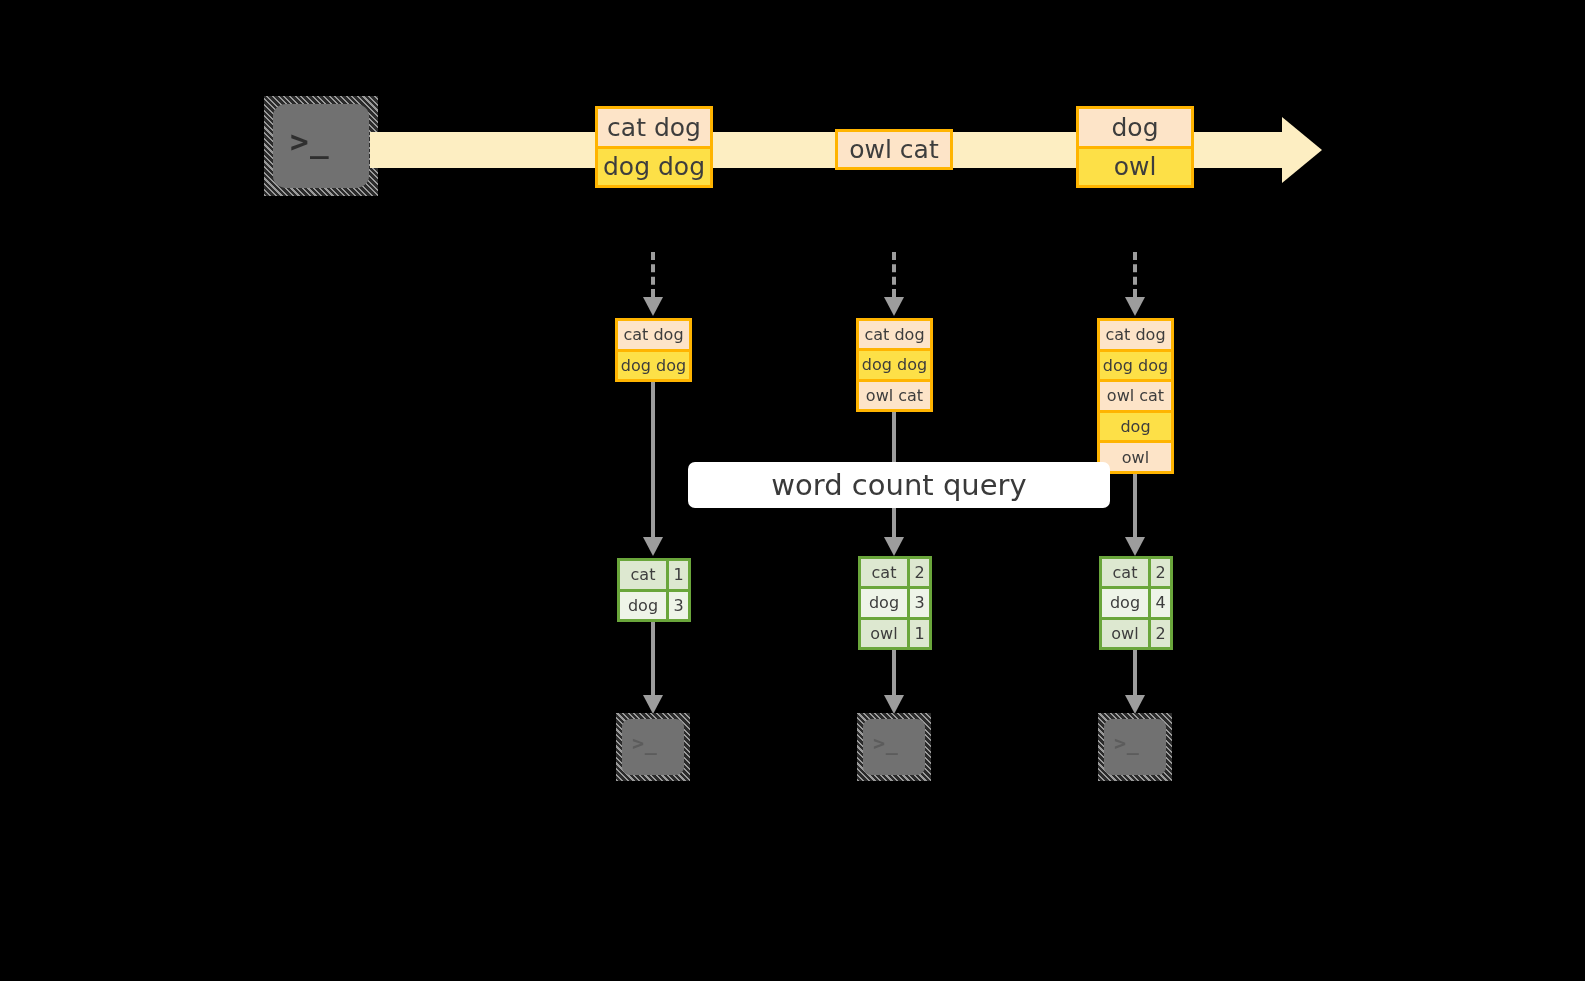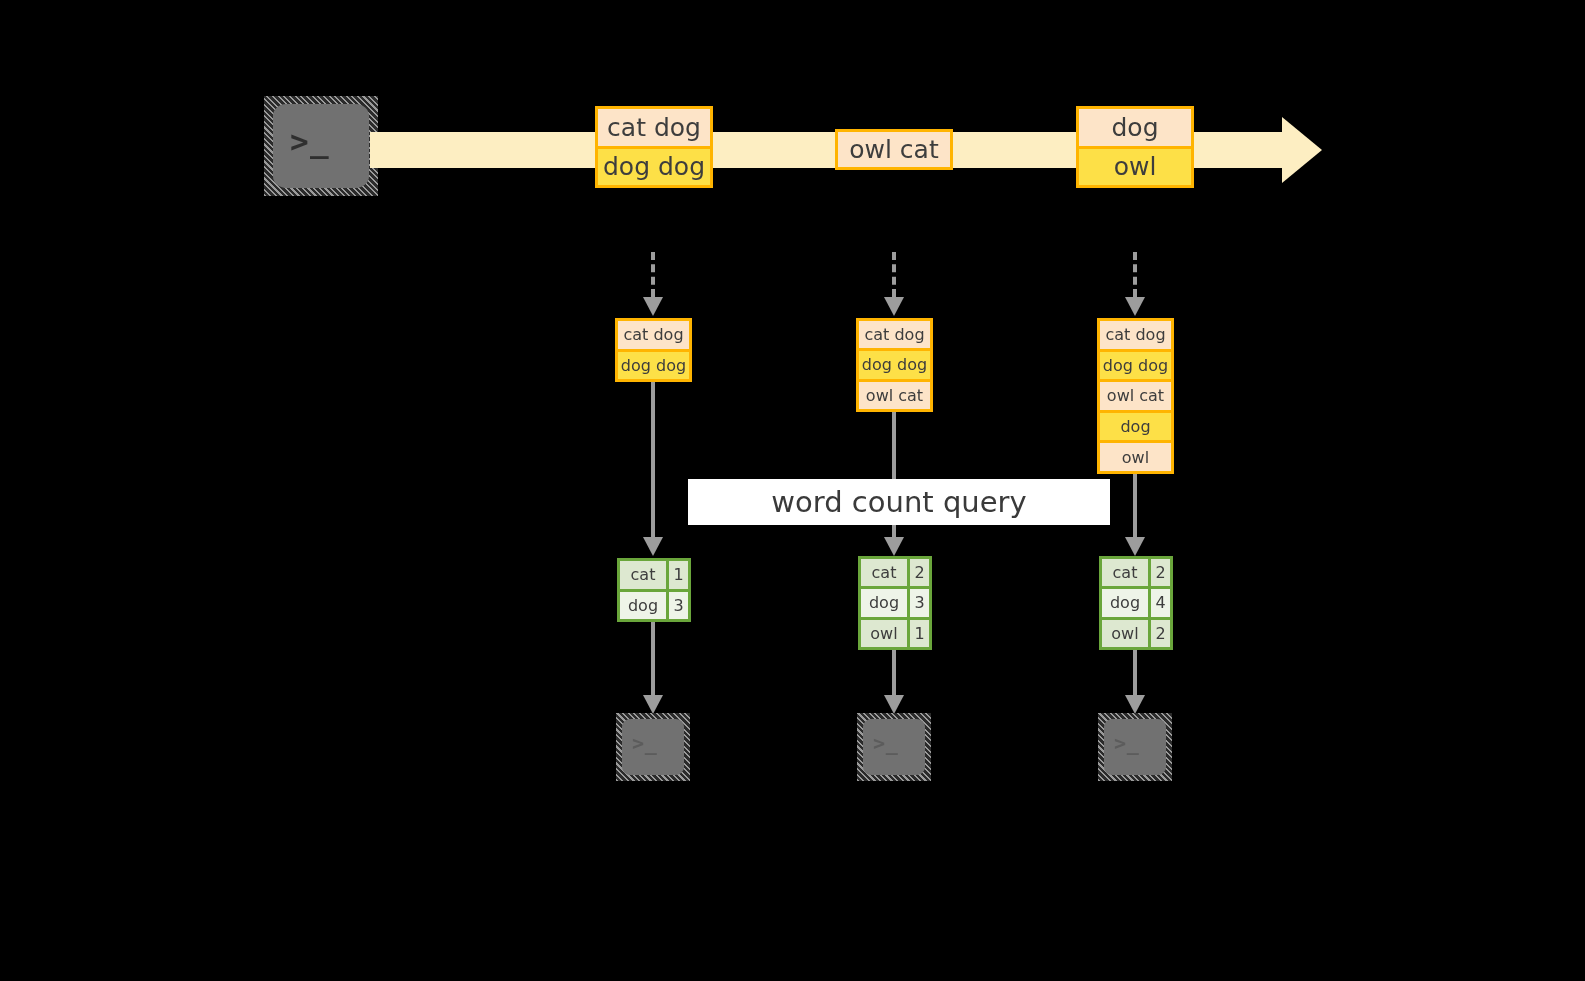--- a/index.html
+++ b/index.html
@@ -225,21 +225,21 @@
   </div>
   <div class="conn" style="left:881px; top:412px; width:26px; height:144px;">
     <div class="line" style="top:0; height:125px;"></div>
     <div class="head" style="top:125px;"></div>
   </div>
   <div class="conn" style="left:1122px; top:474px; width:26px; height:82px;">
     <div class="line" style="top:0; height:63px;"></div>
     <div class="head" style="top:63px;"></div>
   </div>
 
-  <div class="query-banner" style="left:688px; top:479px; width:422px; height:46px;">
+  <div class="query-banner" style="left:688px; top:462px; width:422px; height:46px;border-radius:7px;">
     <span>word count query</span>
   </div>
 
   <div class="res-table" style="left:617px; top:558px; width:74px; height:64px;">
     <div class="trow dark">
       <div class="cell word">cat</div>
       <div class="cell count">1</div>
     </div>
     <div class="trow light">
       <div class="cell word">dog</div>

